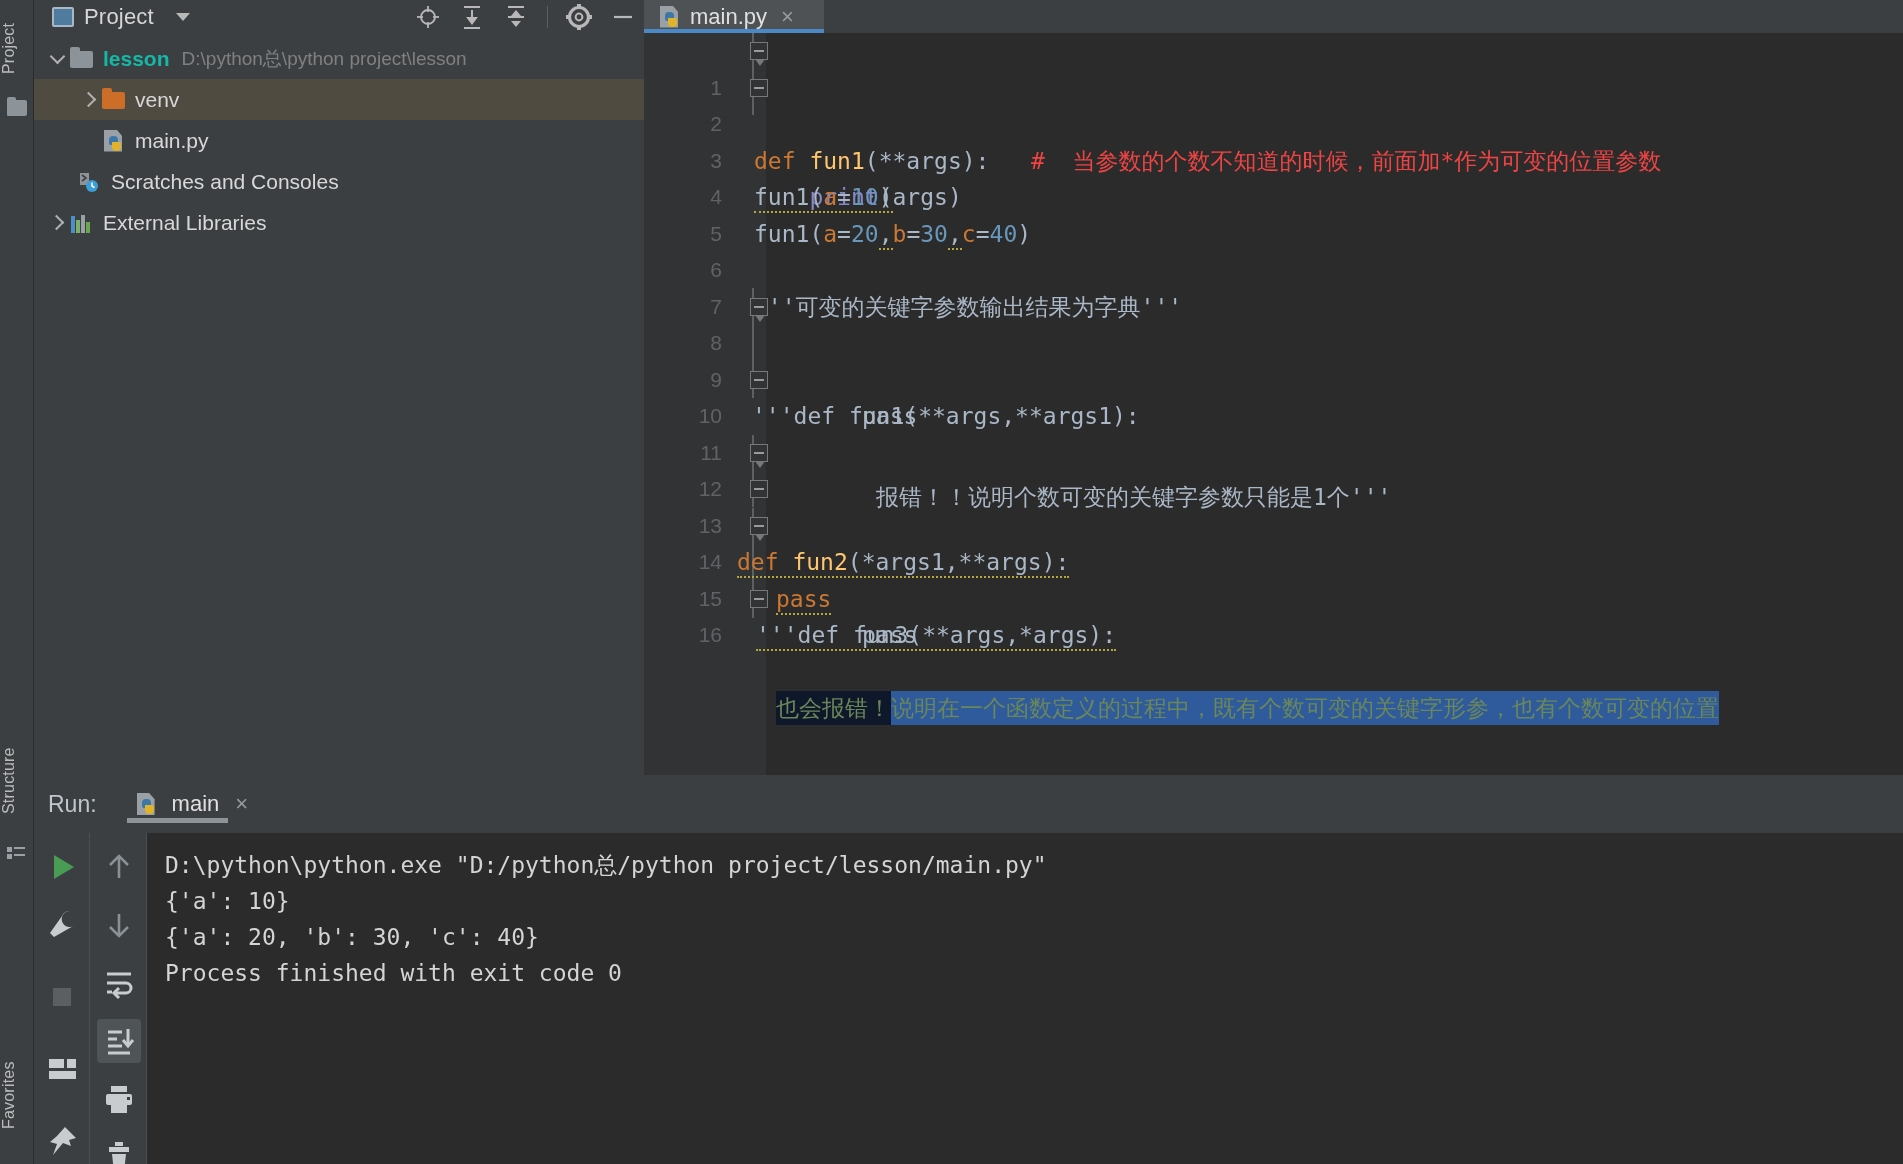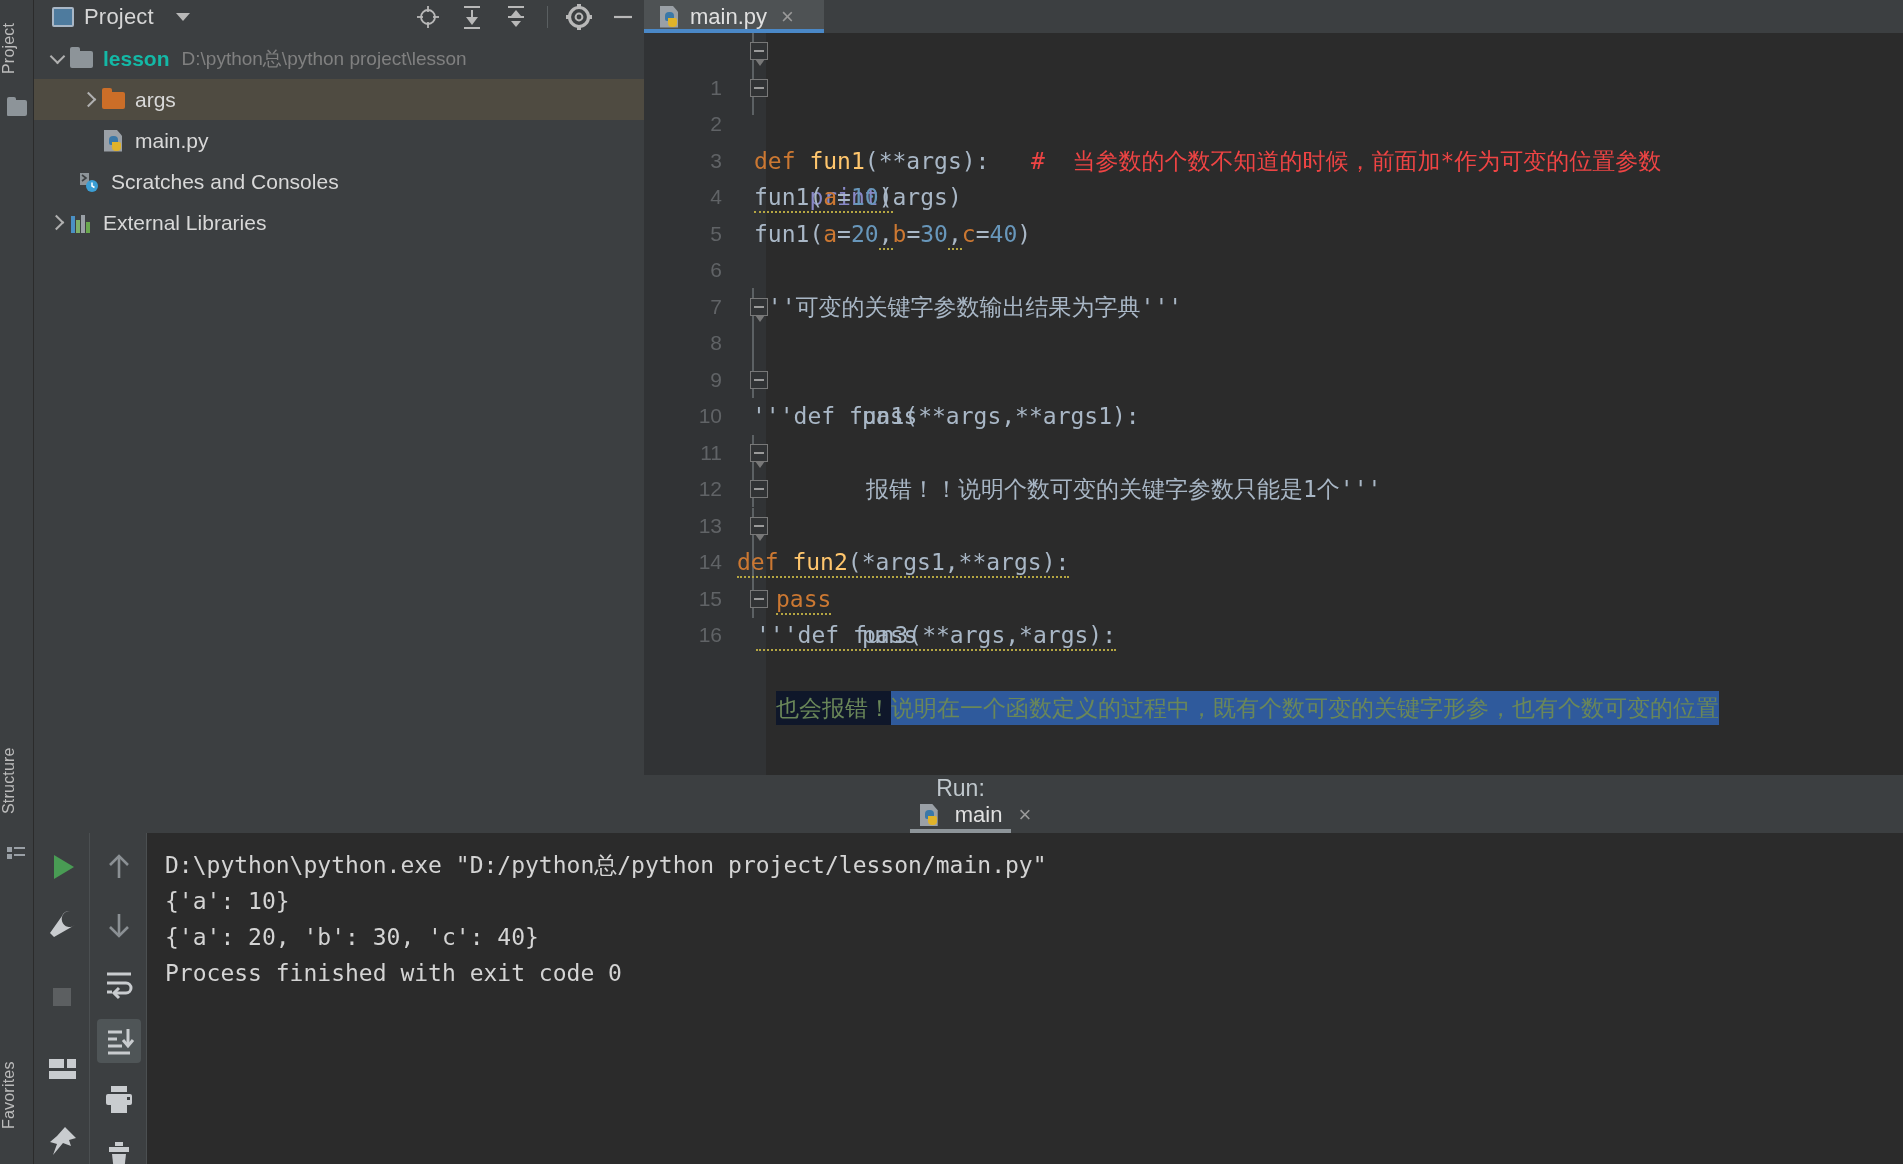--- a/index.html
+++ b/index.html
@@ -187,21 +187,21 @@
     border-top:7px solid #787878;
   }
   .sel-blue { background:#2f5a9c; }
   .sel-grey { background:#0f172a; }
 
   
   .runpanel {
     position:absolute; left:34px; top:775px; right:0; bottom:0;
     background:#3c3f41;
   }
-  .run-header { height:58px; display:flex; align-items:center; padding-left:14px; position:relative;flex-direction:column;}
+  .run-header { height:58px; display:flex; align-items:center; padding-left:14px; position:relative;}
   .run-lab { color:#bfc7cc; font-size:23px; margin-right:30px; }
   .run-tab { display:flex; align-items:center; position:relative; padding:0 10px 0 8px; cursor:pointer;text-align:center;}
   .run-tab-label { color:#e0e0e0; font-size:22px; margin-left:4px; }
   .run-tab-close { color:#9a9a9a; font-size:22px; margin-left:16px; cursor:pointer;}
   .run-tab-underline { position:absolute; left:0; right:30px; bottom:-6px; height:5px; background:#8d9499; }
 
   .run-toolbar1 {
     position:absolute; left:0; top:58px; width:56px; bottom:0;
     background:#3c3f41; border-right:1px solid #4b4f51;
     display:flex; flex-direction:column; align-items:center; padding-top:12px;
@@ -314,21 +314,21 @@
           </div>
         <span class="tree-label bold">lesson</span>
         <span class="tree-path">D:\python总\python project\lesson</span>
       </div>
 
       <div class="tree-row selected" style="padding-left:44px;">
         <div class="arrow right"></div>
         <div class="folder-ic orange">
             <i></i>
           </div>
-        <span class="tree-label">args</span>
+        <span class="tree-label">venv</span>
       </div>
 
       <div class="tree-row" style="padding-left:68px;">
         <div class="arrow blank" style="width:0;"></div>
         <div class="py-ic">
           <span class="pg"></span>
             <span class="pb"></span>
             <span class="py"></span>
         </div>
         <span class="tree-label">main.py</span>
@@ -430,21 +430,21 @@
         </div>
 
         <div class="ln">
           <span class="num">9</span>
           <span class="code str" style="left:218px;">pass</span>
         </div>
 
         <div class="ln">
           <span class="num">10</span>
           <span class="fold-mark"></span>
-          <span class="code str" style="left:222px;">报错！！说明个数可变的关键字参数只能是1个'''</span>
+          <span class="code str" style="left:232px;margin-top:8px;">报错！！说明个数可变的关键字参数只能是1个'''</span>
         </div>
 
         <div class="ln">
           <span class="num">11</span>
           <span class="code"></span>
         </div>
 
         <div class="ln">
           <span class="num">12</span>
           <span class="fold-mark tip"></span>

